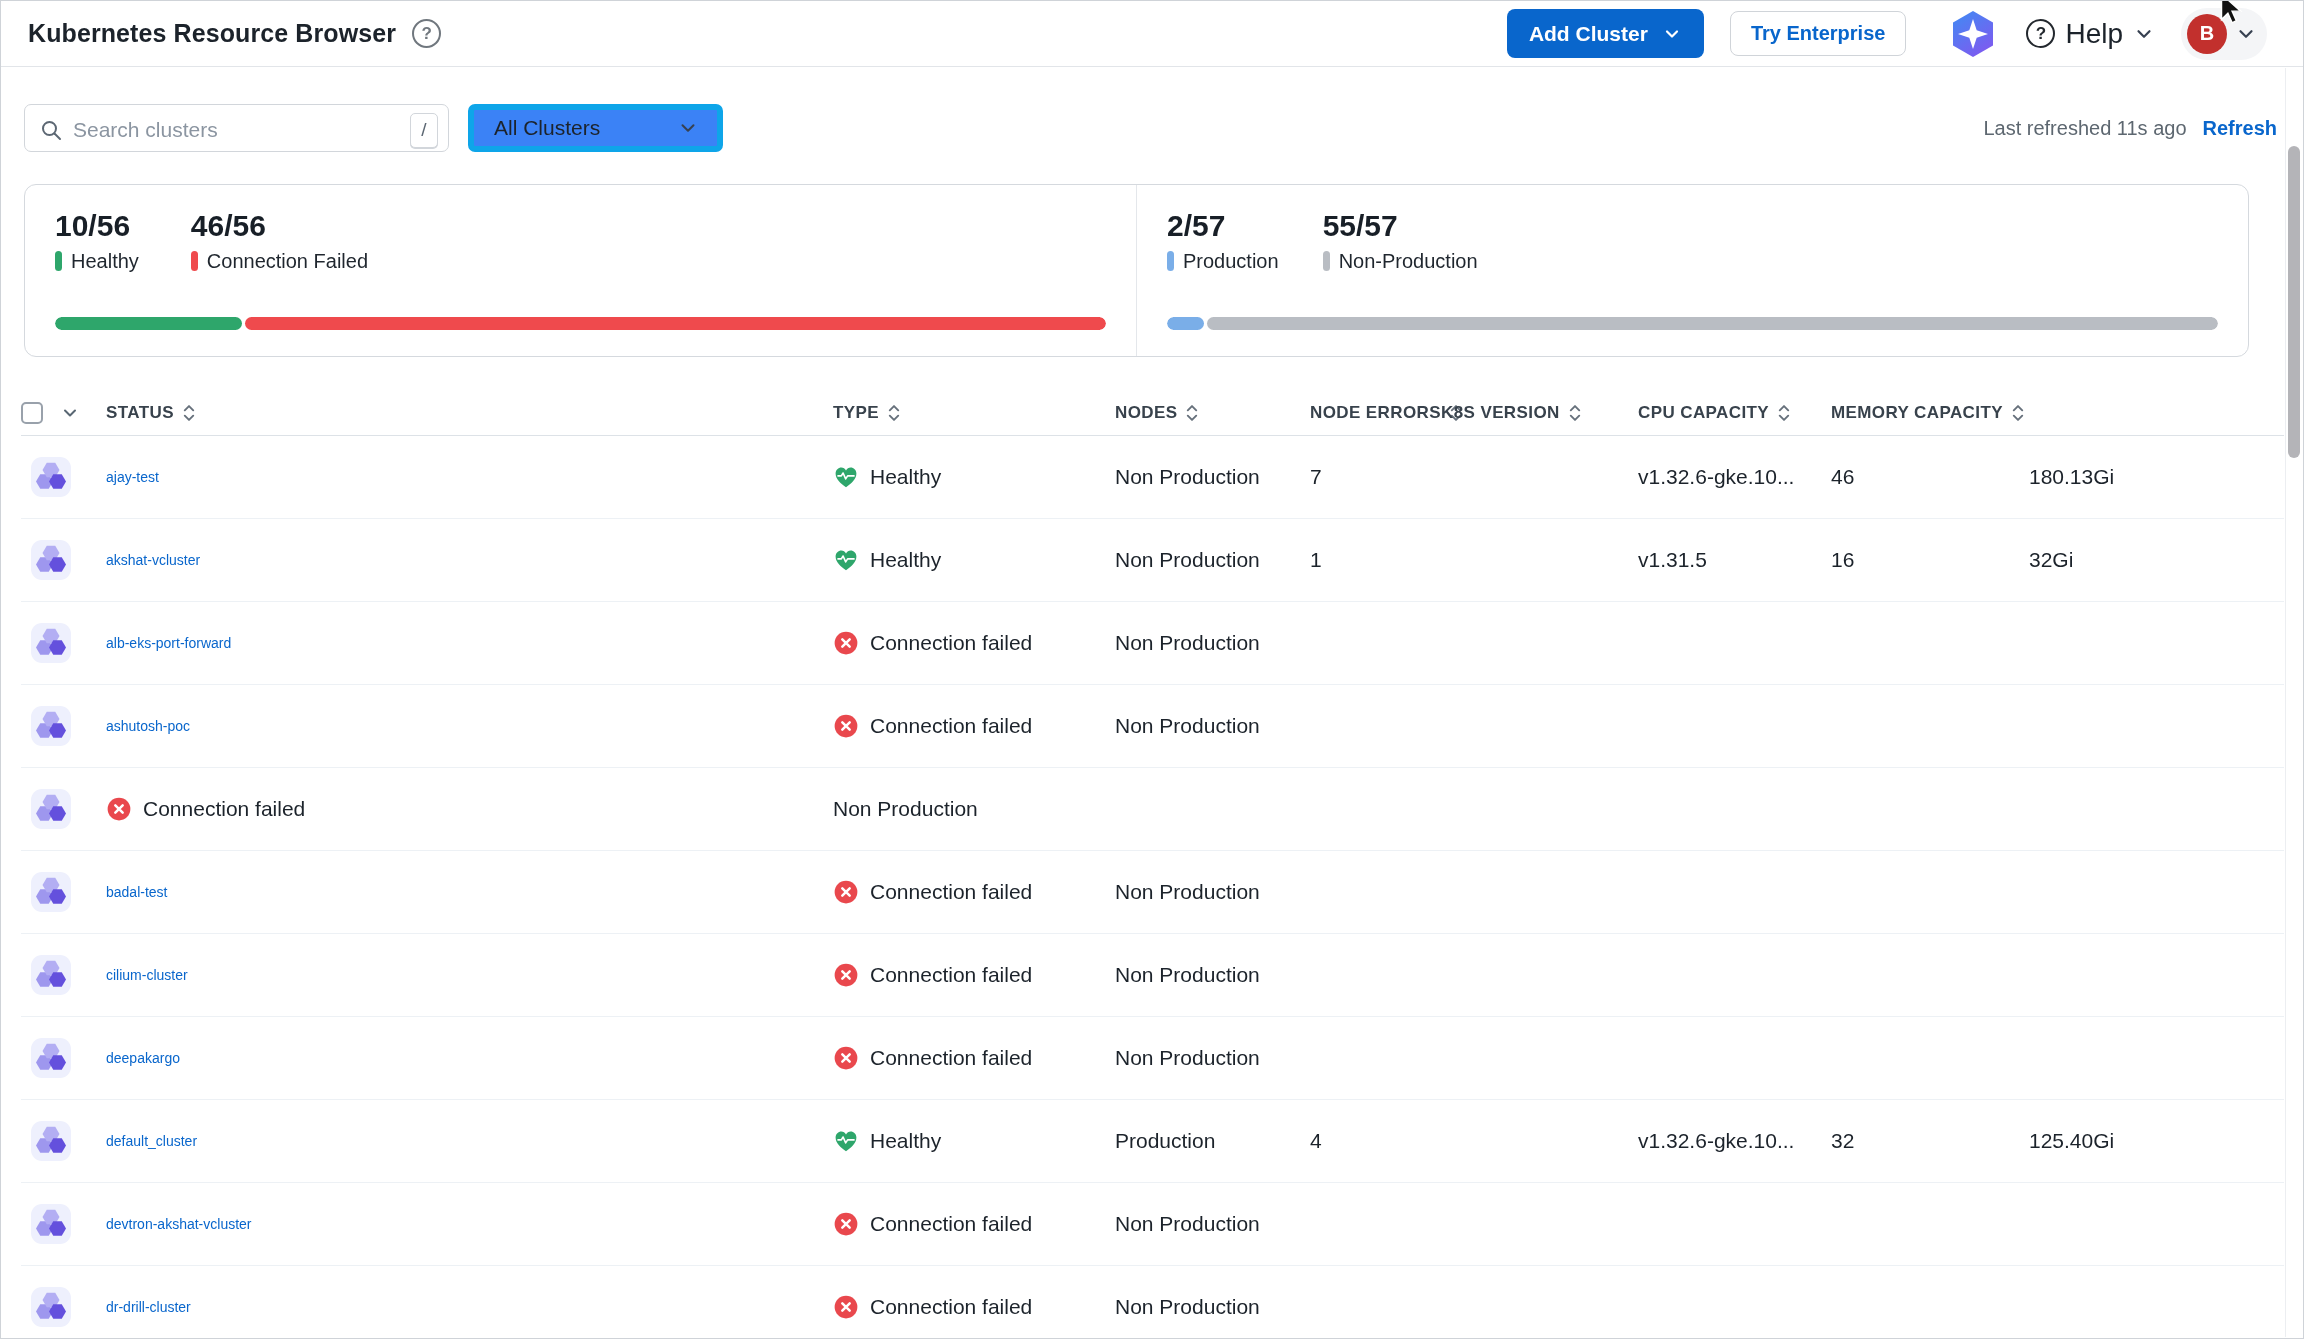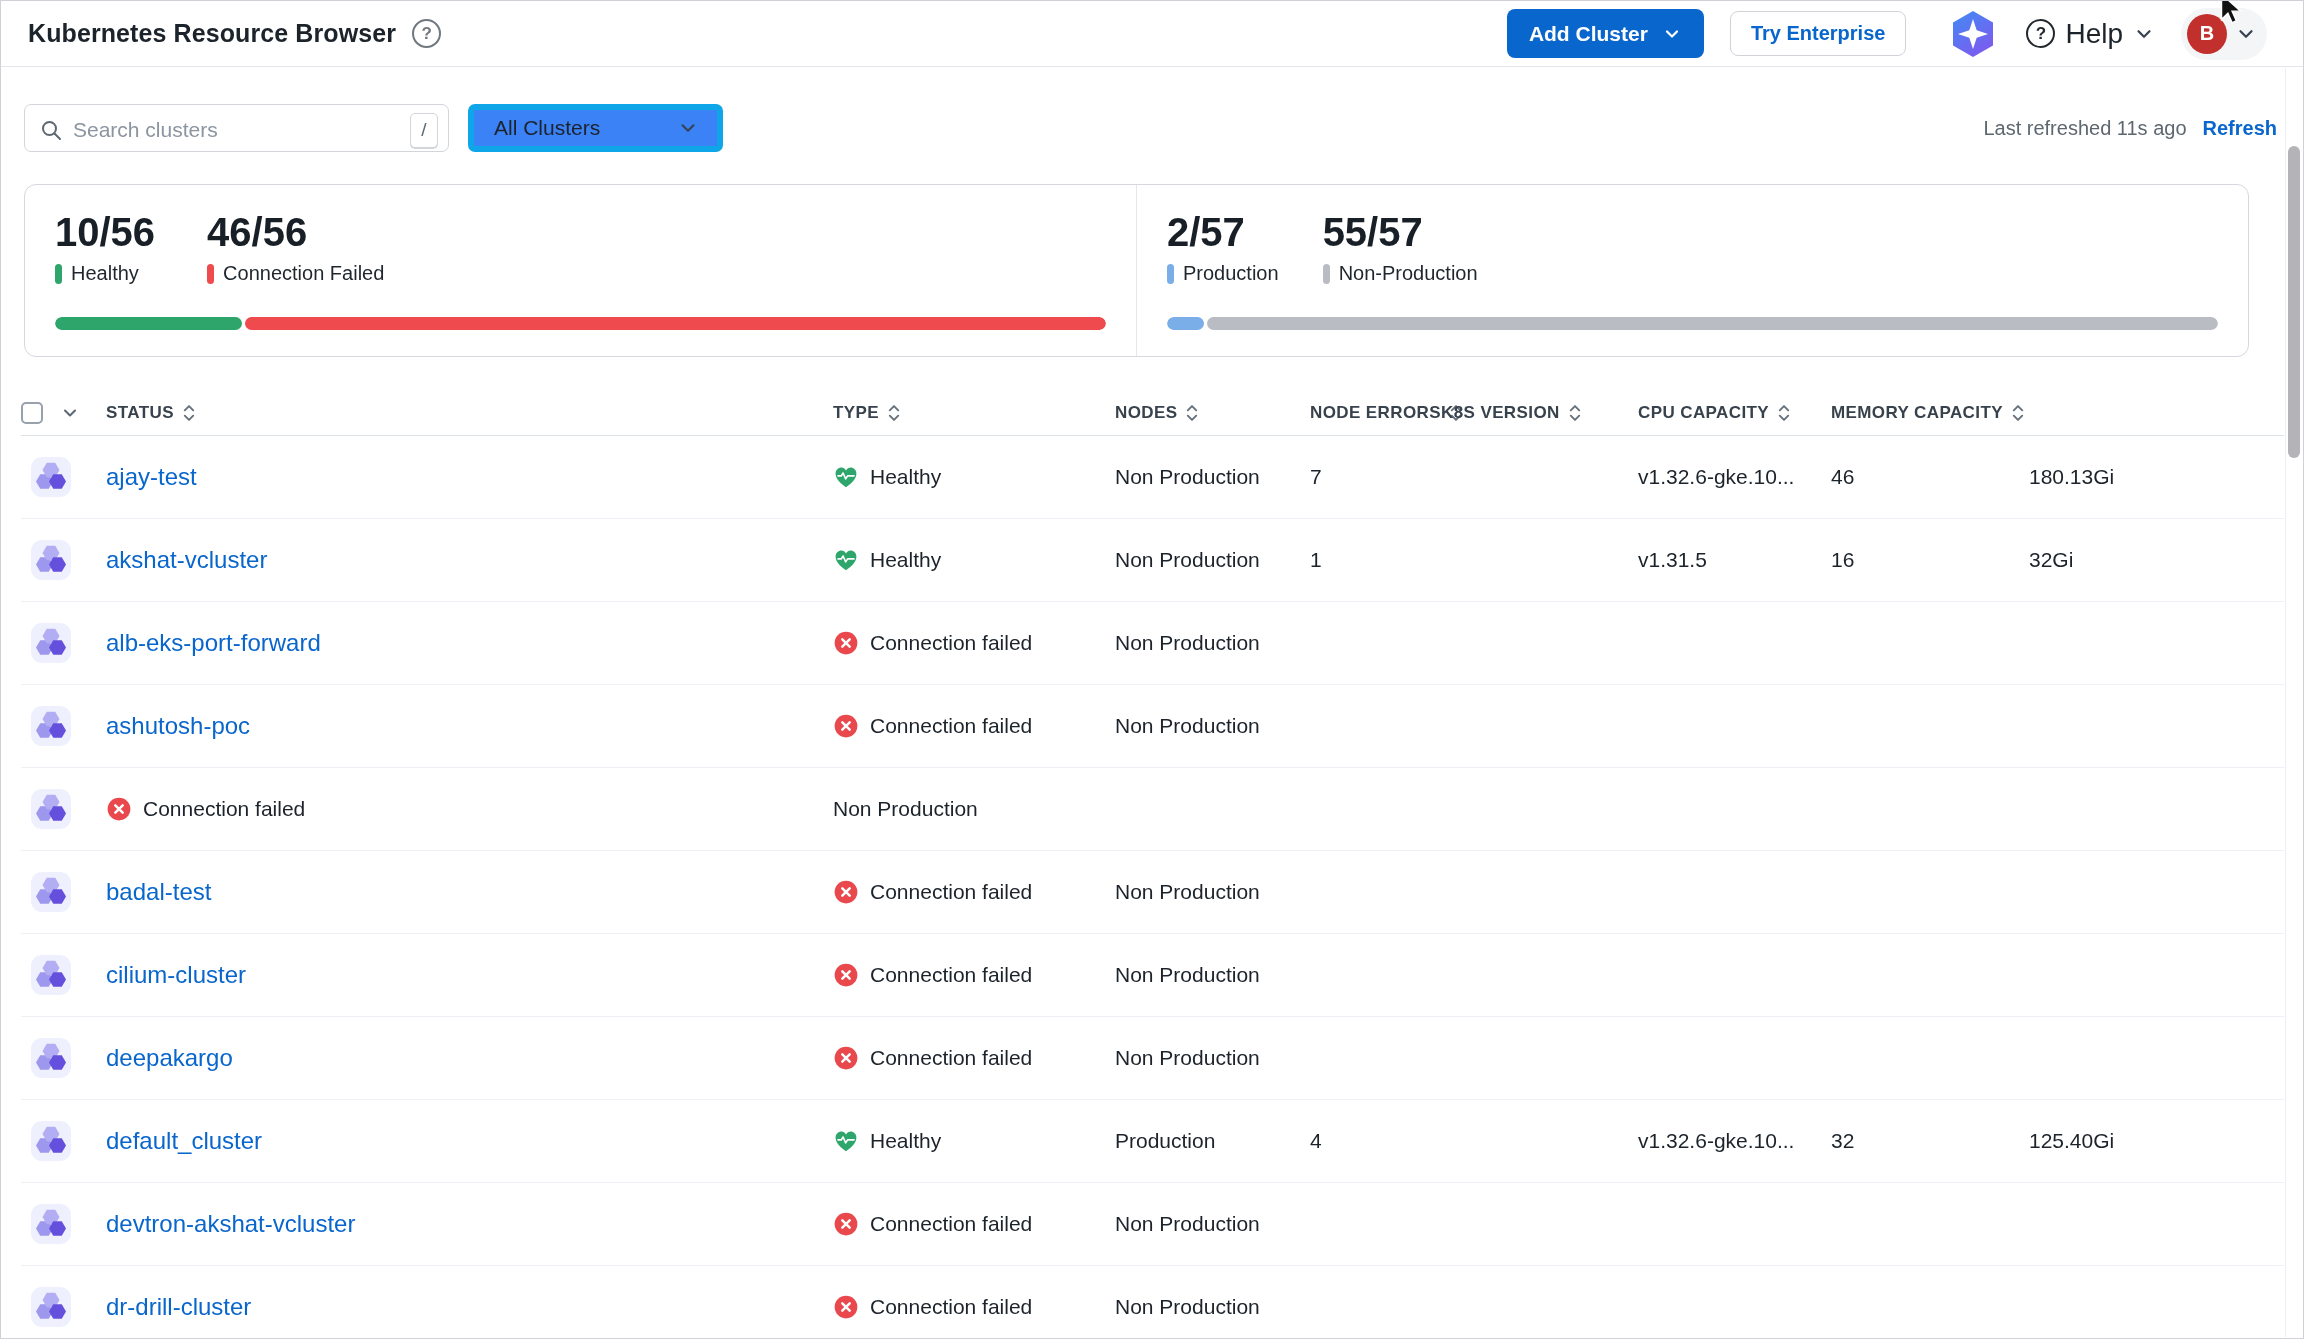--- a/index.html
+++ b/index.html
@@ -93,21 +93,21 @@
 
   
   .summary-card {
     margin: 32px 0 0 23px; width: 2225px; height: 173px;
     border: 1px solid #d5d9de; border-radius: 12px; background: #fff;
     display: flex;
   }
   .half { flex: 1; padding: 22px 30px 26px 30px; display: flex; flex-direction: column; }
   .half + .half { border-left: 1px solid #e4e7eb; }
   .stat-groups { display: flex; gap: 52px; }
-  .stat-num { font-size: 40px; font-weight: 700; color: #181f27; line-height: 1.25; }
+  .stat-num { font-size: 30px; font-weight: 700; color: #181f27; line-height: 1.25; }
   .stat-label-row { display: flex; align-items: center; gap: 9px; margin-top: 5px; }
   .tick { width: 7px; height: 20px; border-radius: 4px; flex: none; }
   .stat-label { font-size: 20px; color: #1f262e; }
   .bar {
     margin-top: auto; height: 13px; border-radius: 7px;
     display: flex; gap: 3px; overflow: hidden;
   }
   .bar .seg { height: 100%; border-radius: 7px; }
 
   
@@ -124,21 +124,21 @@
   }
   .sort-icon { width: 14px; height: 18px; color: #66707b; flex: none; }
   .asc-arrow { font-size: 19px; color: #1f2937; font-weight: 400; }
   .sel-cell { display: flex; align-items: center; gap: 17px; }
   .checkbox {
     width: 22px; height: 22px; border: 2px solid #99a1ab; border-radius: 5px; background: #fff; cursor: pointer;
   }
   .row { height: 83px; border-bottom: 1px solid #edf1f5; cursor: pointer; }
   .cluster-icon-wrap { margin-left: 10px; width: 40px; height: 40px; border-radius: 11px; background: #eef0fd;
     display: flex; align-items: center; justify-content: center; }
-  .cluster-link { color: #0966cc; font-size: 24px; text-decoration: none; cursor: pointer; }
+  .cluster-link { color: #0966cc; font-size: 14px; text-decoration: none; cursor: pointer; }
   .status-cell { display: flex; align-items: center; gap: 11px; font-size: 21px; color: #1c232b; }
   .status-cell svg { width: 26px; height: 26px; flex: none; }
   .cell { font-size: 21px; color: #1c232b; white-space: nowrap; overflow: hidden; }
 
   
   .scrollbar {
     position: absolute; top: 67px; bottom: 1px; right: 1px; width: 17px;
     background: #fff; border-left: 1px solid #eceef1;
   }
   .scroll-thumb {

